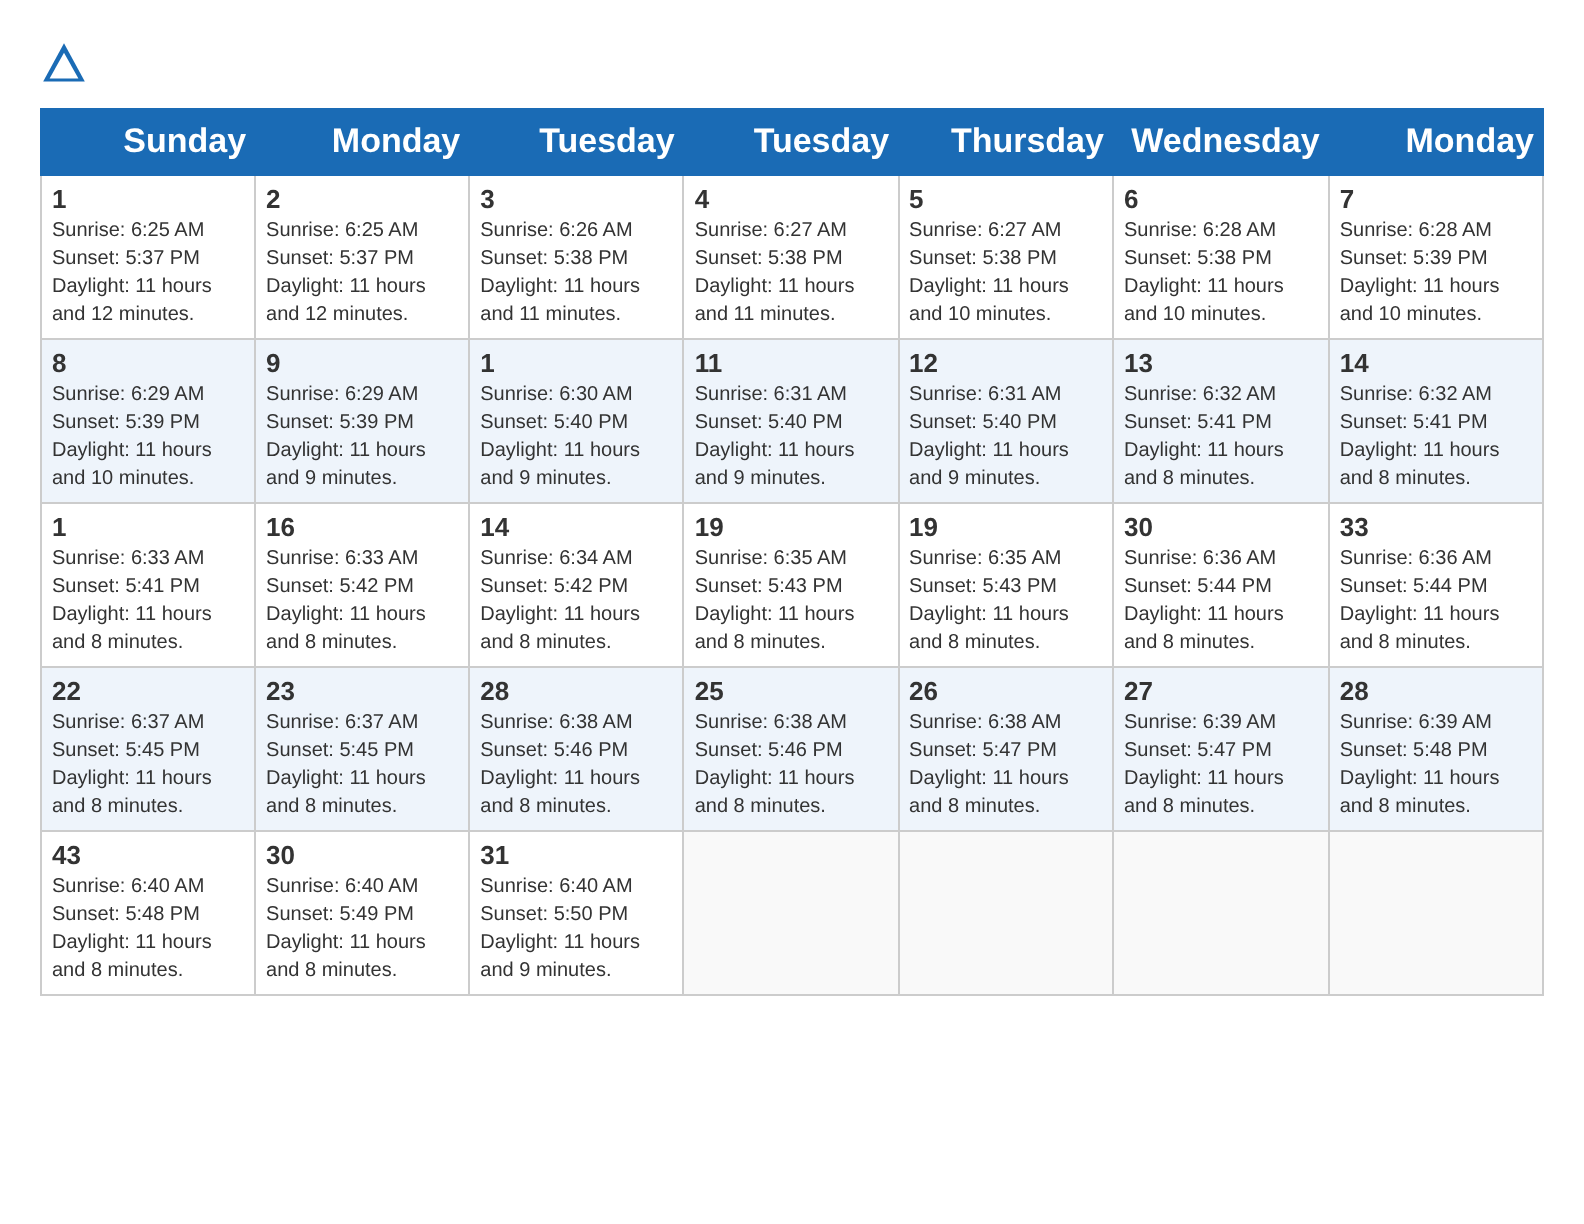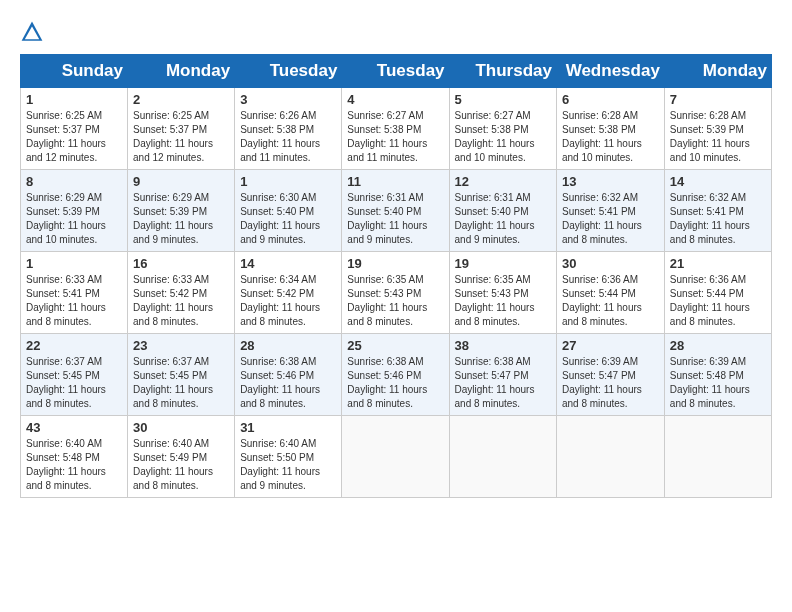--- a/index.html
+++ b/index.html
@@ -240,21 +240,21 @@
 Sunset: 5:43 PM
 Daylight: 11 hours and 8 minutes.</div>
         </td>
         <td>
           <span class="day-number">30</span>
           <div class="day-info" style="white-space: pre-line;">Sunrise: 6:36 AM
 Sunset: 5:44 PM
 Daylight: 11 hours and 8 minutes.</div>
         </td>
         <td>
-          <span class="day-number">21</span>
+          <span class="day-number">33</span>
           <div class="day-info" style="white-space: pre-line;">Sunrise: 6:36 AM
 Sunset: 5:44 PM
 Daylight: 11 hours and 8 minutes.</div>
         </td>
       </tr>
       <tr>
         <td>
           <span class="day-number">22</span>
           <div class="day-info" style="white-space: pre-line;">Sunrise: 6:37 AM
 Sunset: 5:45 PM
@@ -272,21 +272,21 @@
 Sunset: 5:46 PM
 Daylight: 11 hours and 8 minutes.</div>
         </td>
         <td>
           <span class="day-number">25</span>
           <div class="day-info" style="white-space: pre-line;">Sunrise: 6:38 AM
 Sunset: 5:46 PM
 Daylight: 11 hours and 8 minutes.</div>
         </td>
         <td>
-          <span class="day-number">38</span>
+          <span class="day-number">26</span>
           <div class="day-info" style="white-space: pre-line;">Sunrise: 6:38 AM
 Sunset: 5:47 PM
 Daylight: 11 hours and 8 minutes.</div>
         </td>
         <td>
           <span class="day-number">27</span>
           <div class="day-info" style="white-space: pre-line;">Sunrise: 6:39 AM
 Sunset: 5:47 PM
 Daylight: 11 hours and 8 minutes.</div>
         </td>

